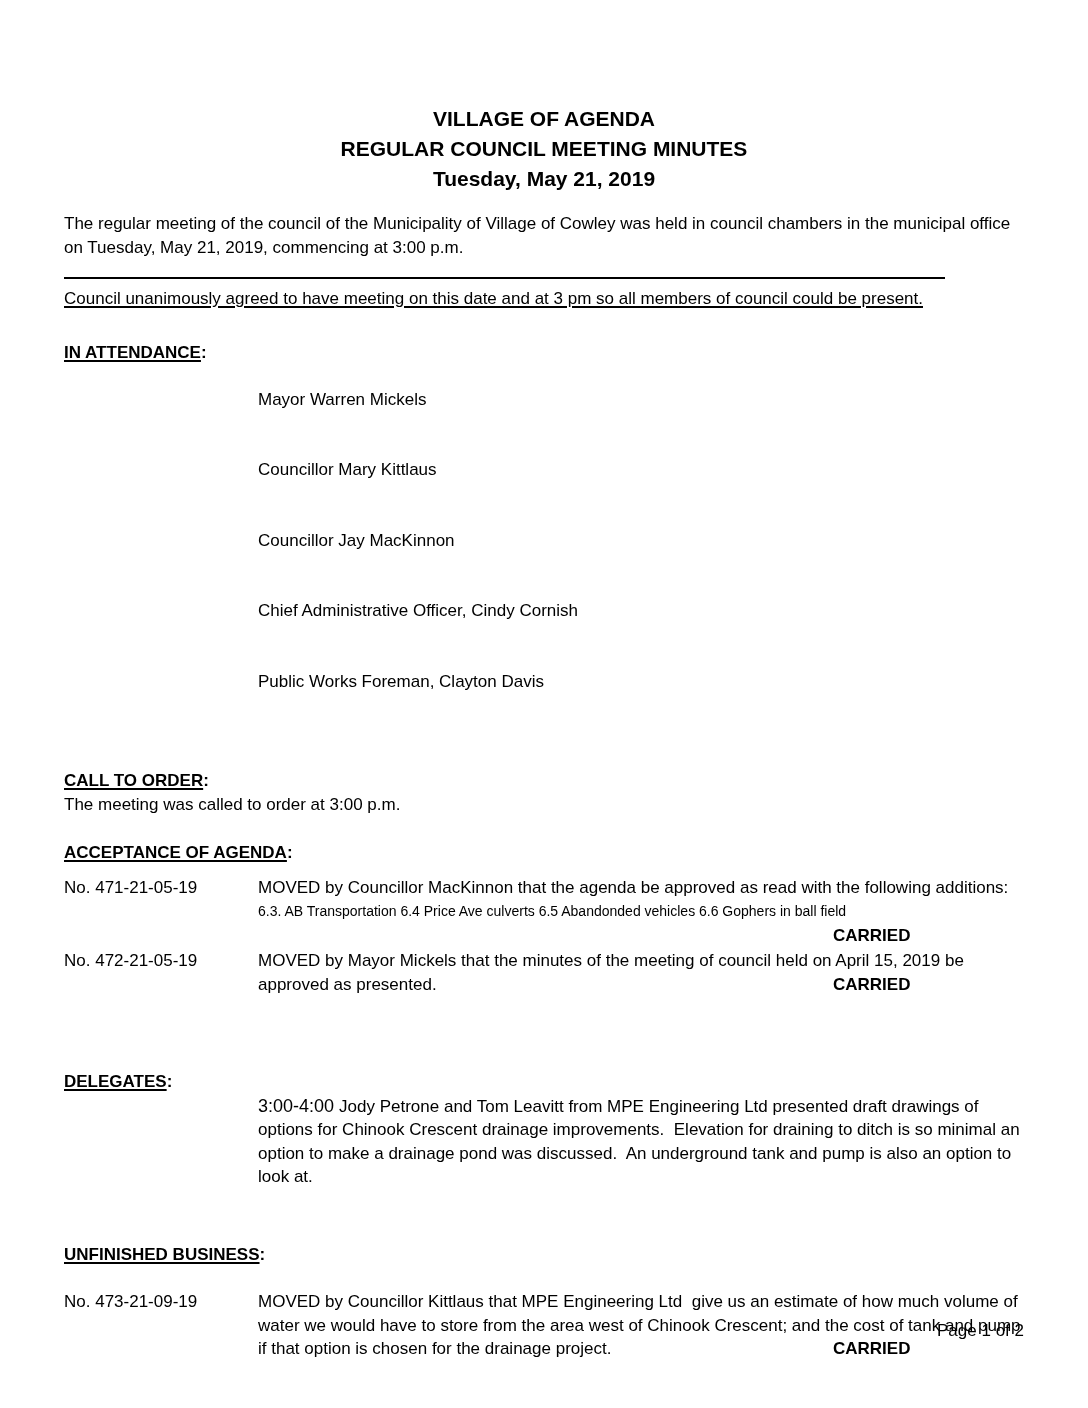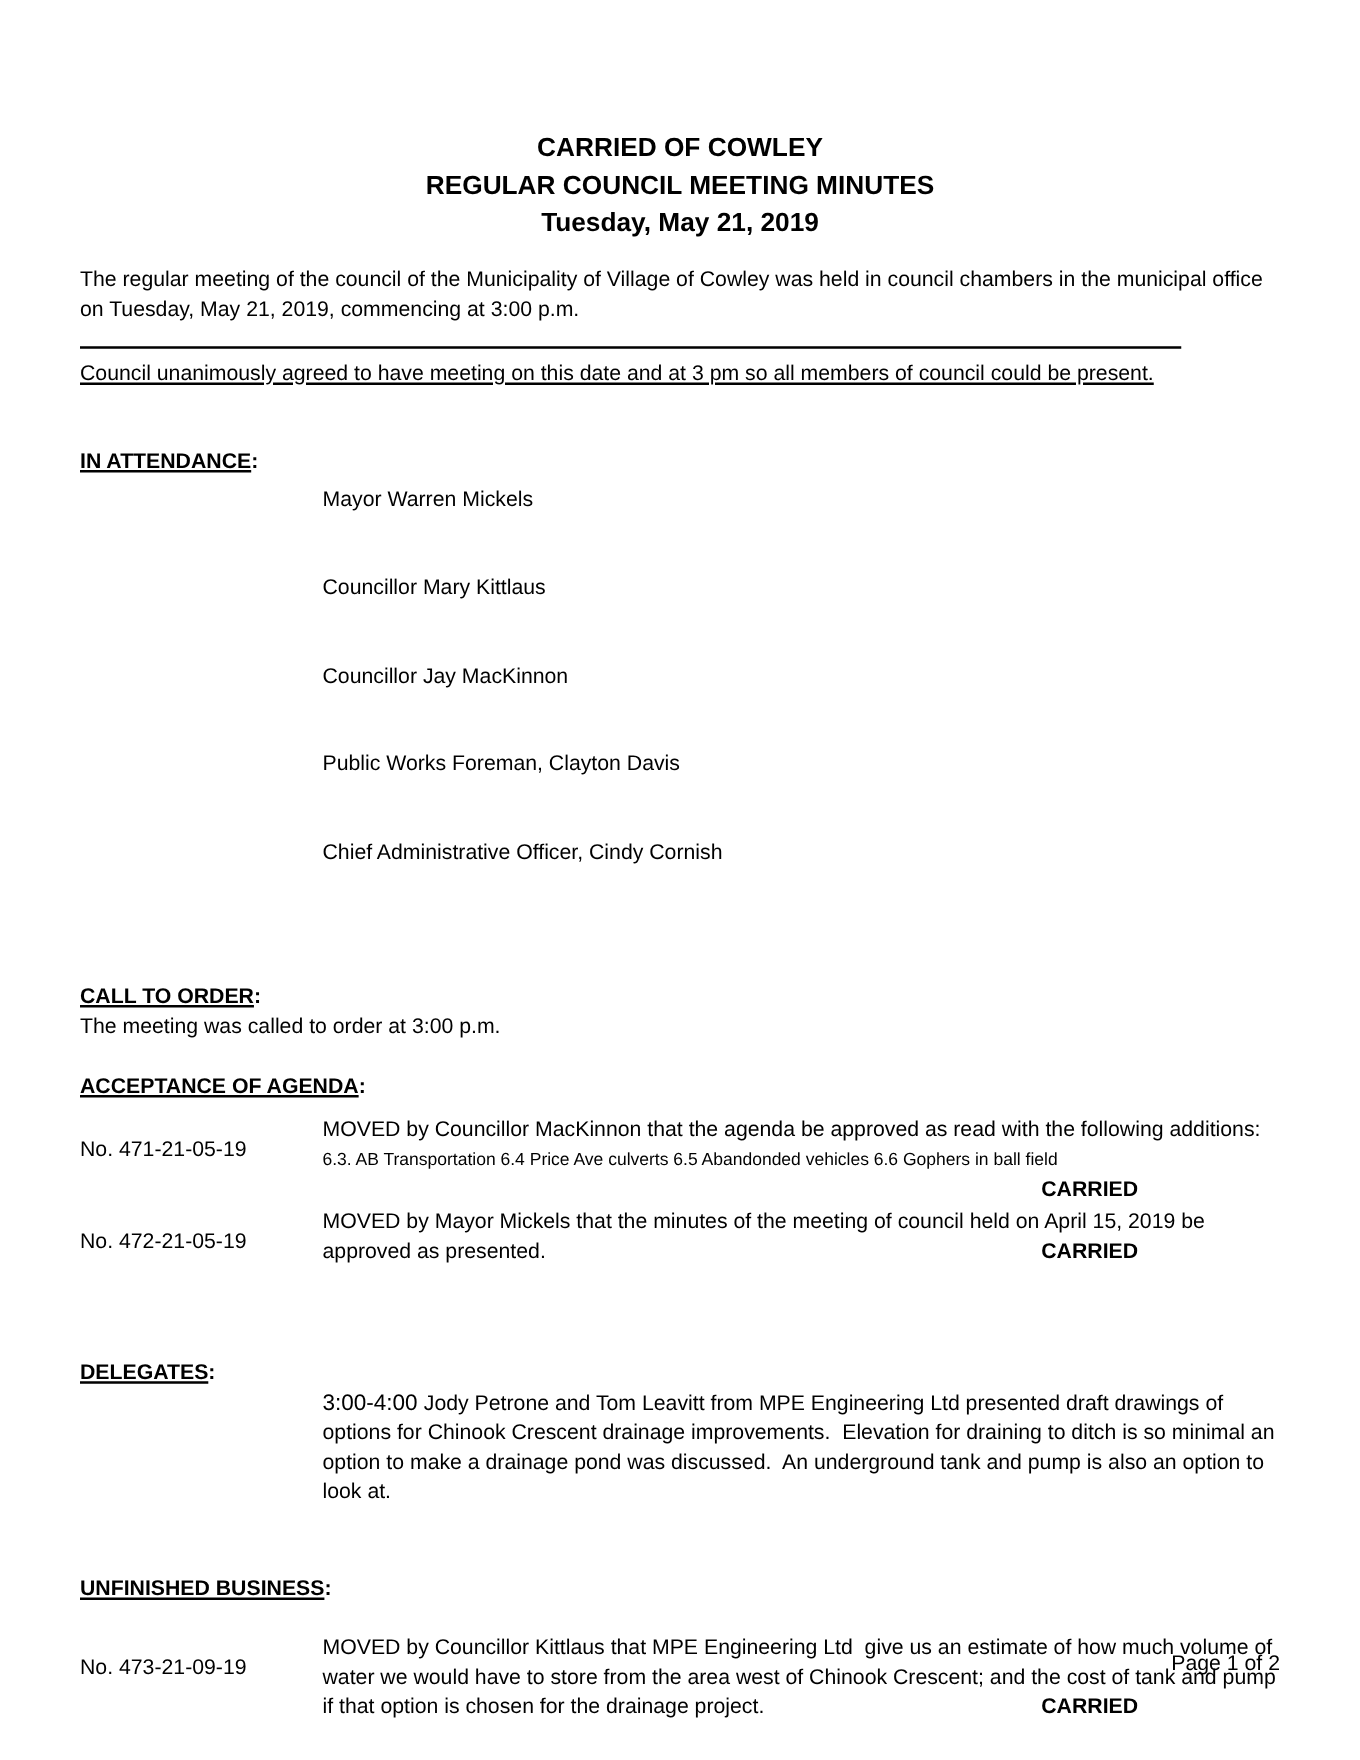--- a/index.html
+++ b/index.html
@@ -41,21 +41,20 @@
     margin-top: 8px;
     text-decoration: underline;
     text-decoration-thickness: 2px;
     text-underline-offset: 2px;
     white-space: pre-wrap;
   }
   .row { display: flex; align-items: flex-start; }
   .row-label {
     width: 194px;
     flex-shrink: 0;
-    margin-top: 16px;
   }
   .row-body {
     flex: 1;
     position: relative;
     white-space: pre-wrap;
   }
   .hd {
     font-weight: 700;
   }
   .u {
@@ -93,39 +92,39 @@
     top: 1319px;
     right: 64px;
   }
 </style>
 </head>
 <body>
 
 <div class="page">
 
   <div class="title-block">
-    <div class="title-line">CARRIED OF COWLEY</div>
+    <div class="title-line">VILLAGE OF AGENDA</div>
     <div class="title-line">REGULAR COUNCIL MEETING MINUTES</div>
     <div class="title-line">Tuesday, May 21, 2019</div>
   </div>
 
   <div class="intro">The regular meeting of the council of the Municipality of Village of Cowley was held in council chambers in the municipal office on Tuesday, May 21, 2019, commencing at 3:00 p.m.</div>
 
   <div class="rule"></div>
 
   <div class="note">Council unanimously agreed to have meeting on this date and at 3 pm so all members of council could be present.</div>
 
   <div class="row mt-attendance">
     <div class="row-label hd"><span class="u">IN ATTENDANCE</span><span>:</span></div>
     <div class="row-body">
       <div>Mayor Warren Mickels</div>
       <div>Councillor Mary Kittlaus</div>
       <div>Councillor Jay MacKinnon</div>
+      <div>Chief Administrative Officer, Cindy Cornish</div>
       <div>Public Works Foreman, Clayton Davis</div>
-      <div>Chief Administrative Officer, Cindy Cornish</div>
     </div>
   </div>
 
   <div class="row mt-call">
     <div class="row-label hd"><span class="u">CALL TO ORDER</span><span>:</span></div>
     <div class="row-body">The meeting was called to order at 3:00 p.m.</div>
   </div>
 
   <div class="hd mt-agenda-hd"><span class="u">ACCEPTANCE OF AGENDA</span><span>:</span></div>
 

